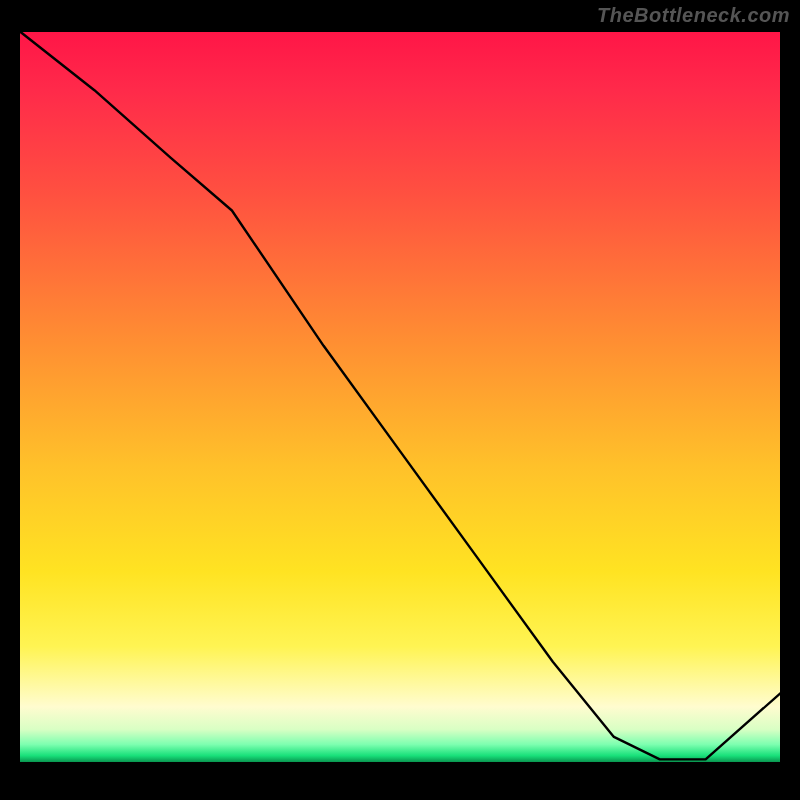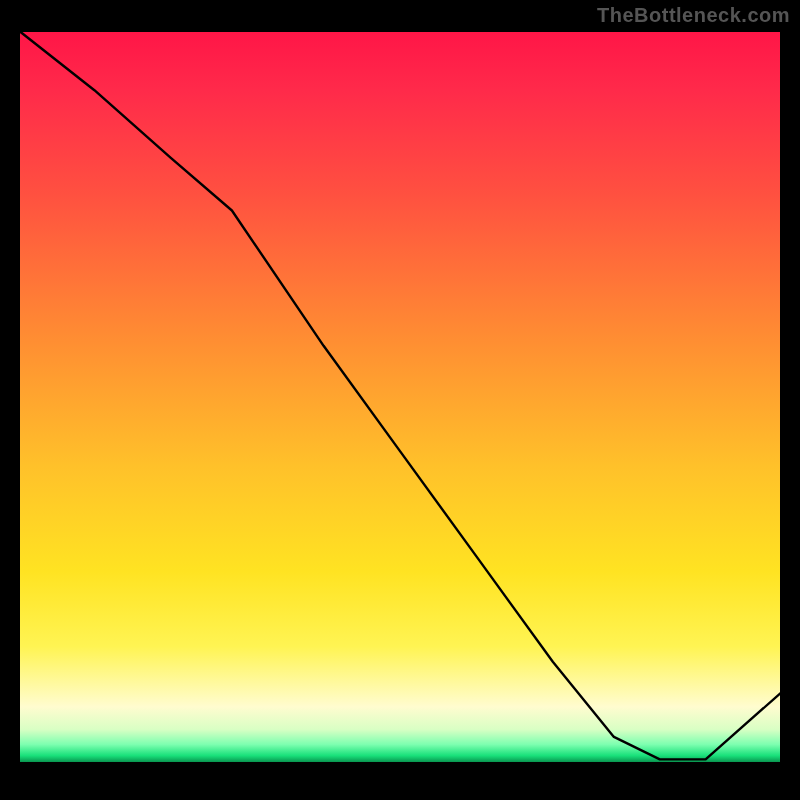--- a/index.html
+++ b/index.html
@@ -19,20 +19,21 @@
   }
   .watermark {
     position: absolute;
     top: 4px;
     right: 10px;
     color: #555;
     font-size: 20px;
     font-weight: 700;
     letter-spacing: 0.5px;
     user-select: none;
+    font-style: italic;
   }
   .plot-outer {
     position: absolute;
     left: 18px;
     top: 30px;
     width: 764px;
     height: 752px;
     background: #000;
   }
   .plot-area {

